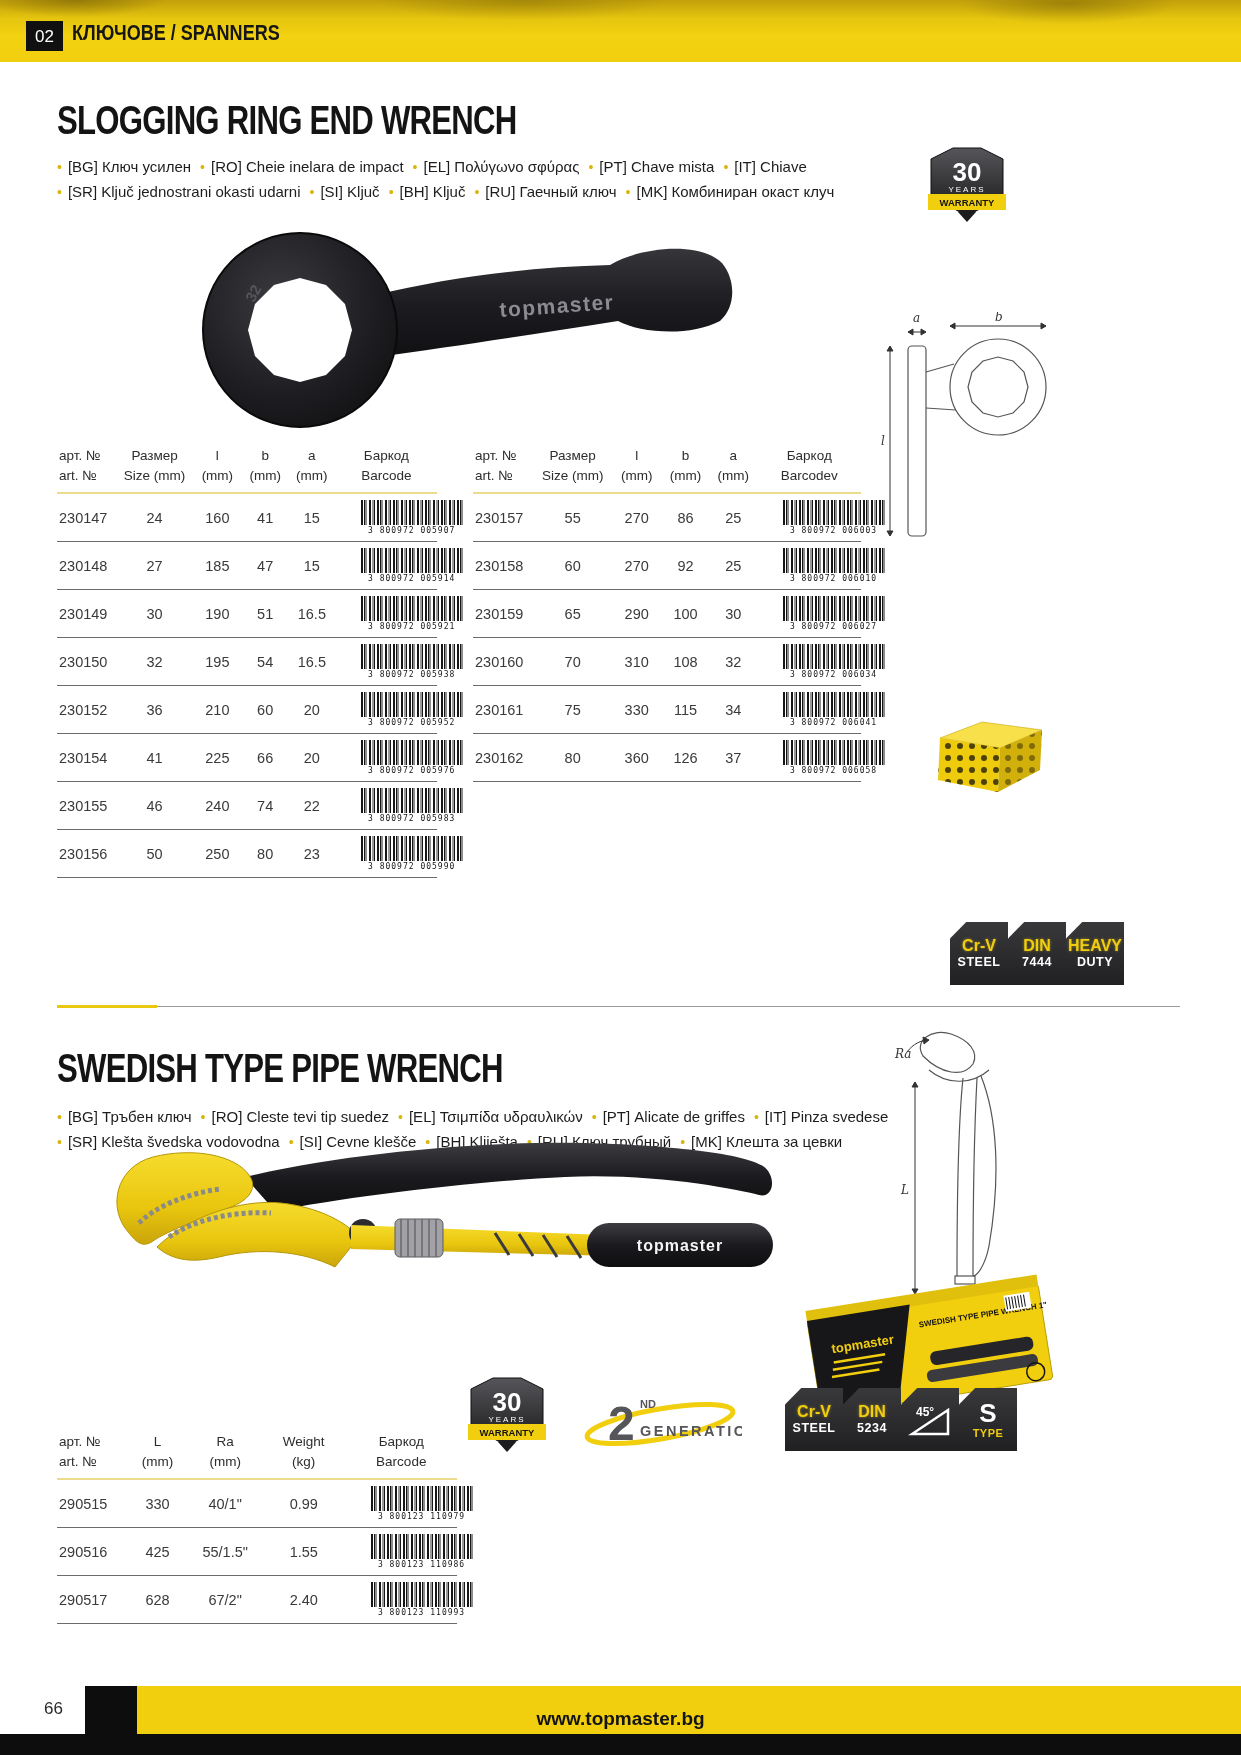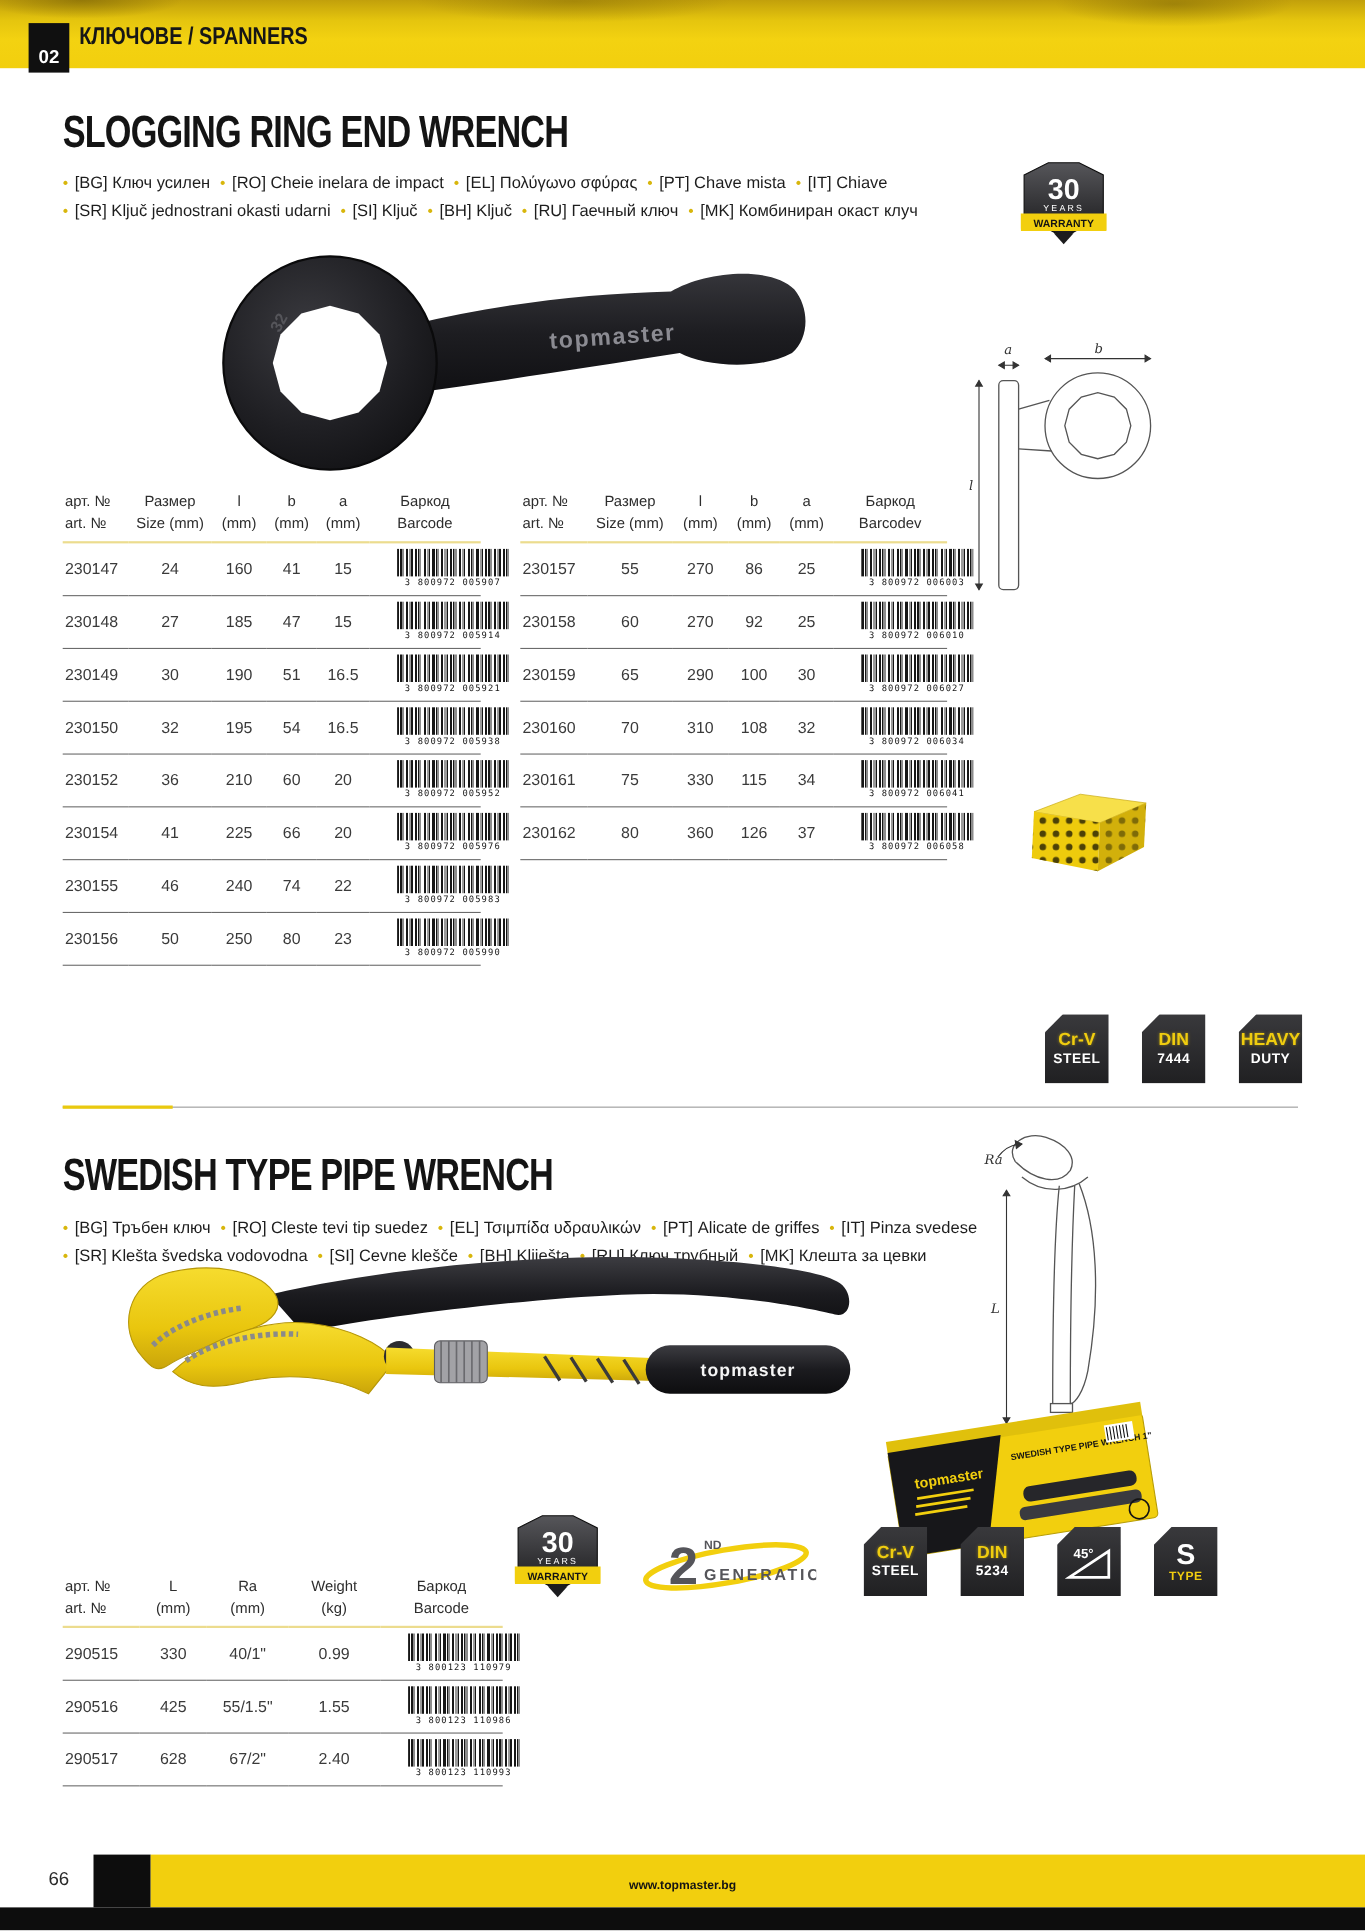--- a/index.html
+++ b/index.html
@@ -7,21 +7,21 @@
         font-family:"Liberation Sans",sans-serif;overflow:hidden;}
 
   
   .band{position:absolute;left:0;top:0;width:1241px;height:62px;
     background:
       radial-gradient(ellipse 140px 26px at 6% 0%, rgba(110,88,6,.55), transparent 65%),
       radial-gradient(ellipse 220px 30px at 42% 2%, rgba(110,88,6,.35), transparent 65%),
       radial-gradient(ellipse 180px 34px at 86% 6%, rgba(110,88,6,.45), transparent 60%),
       linear-gradient(180deg,#c2a00b 0%,#e5c50e 30%,#f3d211 58%,#f2cf0e 100%);}
   .chapter-no{position:absolute;left:26px;top:21px;background:#101010;color:#fff;
-    font-weight:700;font-size:17px;padding:21px 9px 4px;}
+    font-weight:400;font-size:17px;padding:6px 9px 4px;}
   .chapter-title{position:absolute;left:72px;top:20px;font-size:22px;font-weight:800;color:#161616;
     transform:scaleX(.82);transform-origin:left center;white-space:nowrap;letter-spacing:0;}
 
   
   .sec-title{position:absolute;font-size:41px;font-weight:800;color:#141414;line-height:1;
     transform:scaleX(.76);transform-origin:left center;white-space:nowrap;letter-spacing:-1px;}
   .desc{position:absolute;font-size:15px;color:#1d1d1d;white-space:nowrap;}
   .desc .bullet{color:#d8b60c;margin:0 6px 0 0;font-size:14px;}
   .desc .seg{margin-right:9px;}
 
@@ -40,21 +40,21 @@
   .cols5 th:nth-child(3){width:18.5%}.cols5 th:nth-child(4){width:21%}
   .cols5 th:nth-child(5){width:28%}
   .bc{display:inline-block;width:102px;padding-left:24px;}
   .bc .bars{height:25px;background:repeating-linear-gradient(90deg,
       #161616 0 2px,#fff 2px 3px,#161616 3px 4px,#8c8c8c 4px 6px,#fff 6px 8px,
       #161616 8px 10px,#fff 10px 11px,#9a9a9a 11px 13px,#161616 13px 14px,#fff 14px 16px);}
   .bc .digs{font-family:"DejaVu Sans Mono",monospace;font-size:8px;color:#161616;
     letter-spacing:1px;text-align:center;margin-top:1px;}
 
   
-  .badges{position:absolute;display:flex;gap:30px;}
+  .badges{position:absolute;display:flex;gap:0;}
   .badge{position:relative;width:58px;height:63px;background:linear-gradient(180deg,#39393c,#202022);
     clip-path:polygon(28% 0,100% 0,100% 100%,0 100%,0 26%);
     display:flex;flex-direction:column;align-items:center;justify-content:center;gap:2px;}
   .badge .t1{color:#f0cd0f;font-weight:800;font-size:16px;line-height:1;text-shadow:0 0 3px rgba(240,205,15,.55);}
   .badge .t2{color:#fff;font-weight:800;font-size:12.5px;line-height:1;letter-spacing:.5px;}
   .badge.invert .t1{color:#fff;font-size:26px;text-shadow:none;}
   .badge.invert .t2{color:#f0cd0f;font-size:11px;text-align:right;}
   .badge svg{display:block;}
 
   
@@ -63,21 +63,21 @@
   
   .divider{position:absolute;left:57px;width:1123px;height:1px;background:#9a9a9a;}
   .divider:before{content:"";position:absolute;left:0;top:-1px;width:100px;height:3px;background:#e9c90f;}
 
   
   .foot-white{position:absolute;left:0;top:1686px;width:1241px;height:48px;background:#fff;}
   .foot-black-box{position:absolute;left:85px;top:1686px;width:52px;height:48px;background:#0d0d0d;}
   .foot-yellow{position:absolute;left:137px;top:1686px;width:1104px;height:48px;background:#f2cf0e;}
   .page-no{position:absolute;left:44px;top:1699px;font-size:17px;color:#2a2a2a;}
   .website{position:absolute;left:0;top:1708px;width:1241px;text-align:center;
-    font-weight:800;font-size:11px;color:#141414;}
+    font-weight:800;font-size:19px;color:#141414;}
   .foot-strip{position:absolute;left:0;top:1734px;width:1241px;height:21px;background:#0d0d0d;}
 
   
   .genlogo{position:absolute;}
 
   svg text{font-family:"Liberation Sans",sans-serif;}
   .dim-label{font-family:"DejaVu Serif",serif;font-style:italic;font-size:12px;fill:#333;}
 </style>
 </head>
 <body>

